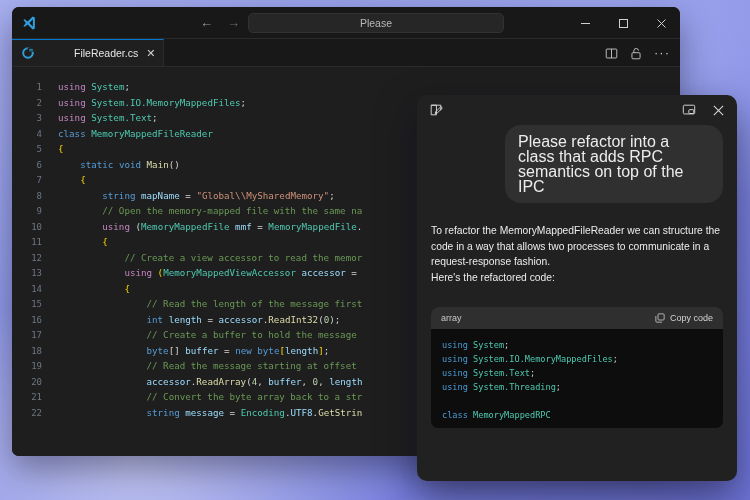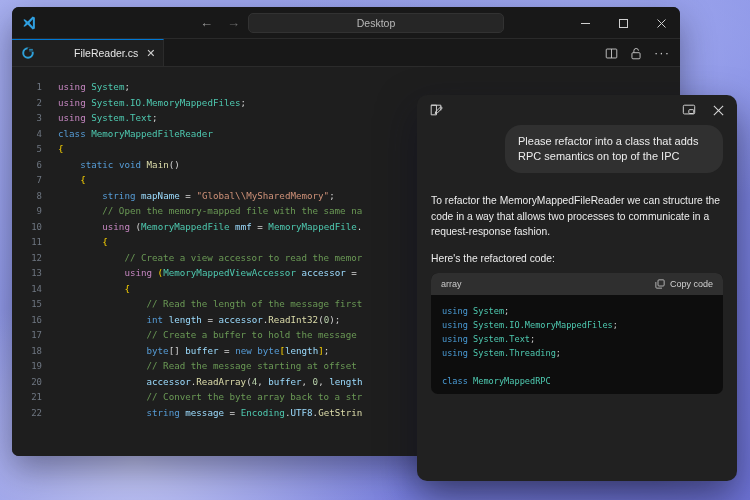--- a/index.html
+++ b/index.html
@@ -210,32 +210,32 @@
     padding: 0 14px;
     position: relative;
   }
 
   .user-row { display: flex; justify-content: flex-end; margin-bottom: 20px; }
   .user-bubble {
     background: #303030;
     border-radius: 16px;
     padding: 9px 13px;
     max-width: 218px;
-    font-size: 11px;
+    font-size: 16px;
     line-height: 15px;
     color: #ececec;
   }
 
   .assistant-text {
     font-size: 10.3px;
     line-height: 15.5px;
     color: #ececec;
-    margin-bottom: 11px;
-  }
-  .assistant-text.second { margin-bottom: 7px; }
+    margin-bottom: 0;
+  }
+  .assistant-text.second { margin-bottom: 22px; }
 
   .code-card {
     background: #0d0d0d;
     border-radius: 7px;
     overflow: hidden;
   }
   .code-card-head {
     height: 22px;
     background: #2f2f2f;
     display: flex;
@@ -315,21 +315,21 @@
           <path d="M17.5 2.2 10 9.6 5.6 6.3 3.6 7.3l3.6 4.7-3.6 4.7 2 1 4.4-3.3 7.5 7.4 3.3-1.6V3.8L17.5 2.2zm.3 4.3v11L12.6 12l5.2-5.5z" fill="#2f9fe0"></path>
         </svg>
     </div>
 
     <div class="nav-arrows">
       <span class="nav-arrow">←</span>
       <span class="nav-arrow disabled">→</span>
     </div>
 
     <div class="cmd-center">
-      <span class="cmd-center-text">Desktop</span>
+      <span class="cmd-center-text">Please</span>
     </div>
 
     <div class="win-controls">
       <div class="win-btn">
         <svg width="11" height="11" viewBox="0 0 11 11">
             <rect x="1" y="5" width="9" height="1" fill="currentColor"></rect>
           </svg>
       </div>
       <div class="win-btn">
         <svg width="11" height="11" viewBox="0 0 11 11">

